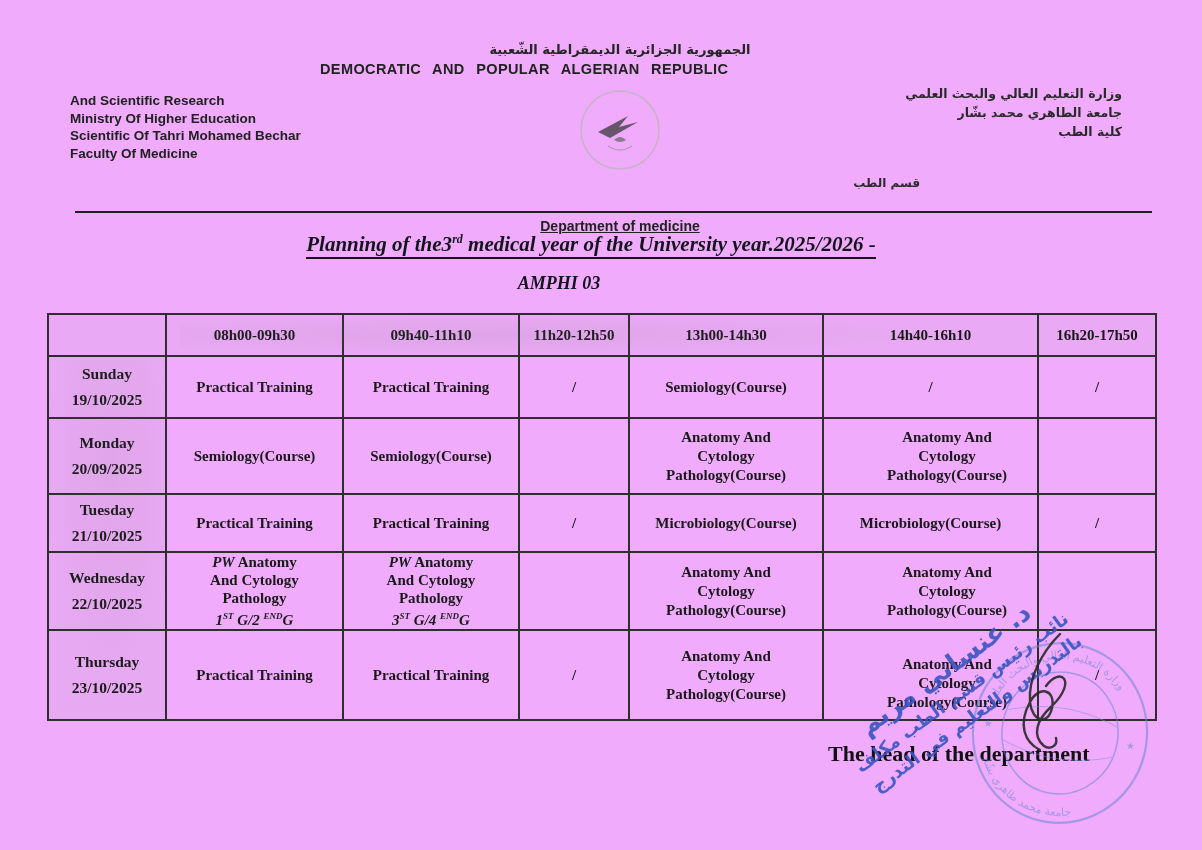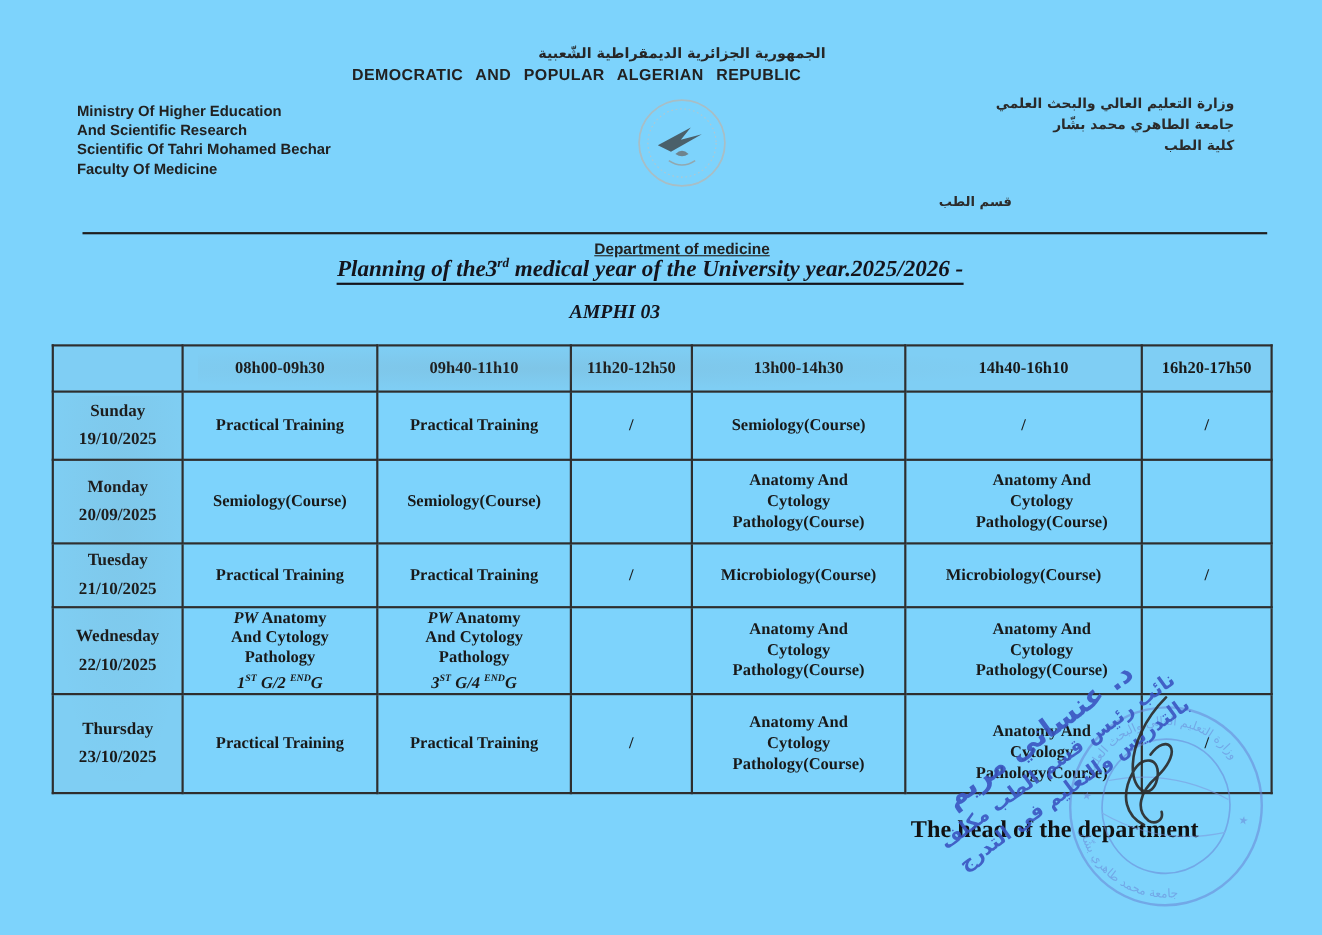--- a/index.html
+++ b/index.html
@@ -1,16 +1,16 @@
 <!DOCTYPE html>
 <html><head>
 <meta charset="utf-8">
 <style>
   html,body{margin:0;padding:0;background:#e8e8e8;}
-  .page{position:relative;width:1202px;height:850px;background:#7dd3fc;margin:0 auto;
+  .page{position:relative;width:1202px;height:850px;background:#f0abfc;margin:0 auto;
         font-family:"Liberation Serif","DejaVu Serif",serif;color:#1e1e1e;overflow:hidden;}
   .abs{position:absolute;}
 
   
   .ar-republic{left:320px;top:42px;width:600px;text-align:center;font-family:"DejaVu Sans",sans-serif;
                font-size:13px;font-weight:bold;direction:rtl;color:#262626;}
   .en-republic{left:320px;top:61px;width:600px;text-align:left;font-family:"Liberation Sans",sans-serif;
                font-size:14.5px;font-weight:bold;word-spacing:7px;letter-spacing:.4px;color:#222;}
   .left-block{left:70px;top:92px;width:330px;font-family:"Liberation Sans",sans-serif;
               font-size:13.5px;font-weight:bold;line-height:17.5px;color:#212121;}
@@ -59,22 +59,22 @@
 </style>
 </head>
 <body>
 
 <div class="page">
 
   <div class="abs ar-republic">الجمهورية الجزائرية الديمقراطية الشّعبية</div>
   <div class="abs en-republic">DEMOCRATIC AND POPULAR ALGERIAN REPUBLIC</div>
 
   <div class="abs left-block">
+    <div>And Scientific Research</div>
     <div>Ministry Of Higher Education</div>
-    <div>And Scientific Research</div>
     <div>Scientific Of Tahri Mohamed Bechar</div>
     <div>Faculty Of Medicine</div>
   </div>
 
   <div class="abs right-block">
     <div>وزارة التعليم العالي والبحث العلمي</div>
     <div>جامعة الطاهري محمد بشّار</div>
     <div>كلية الطب</div>
   </div>
 

